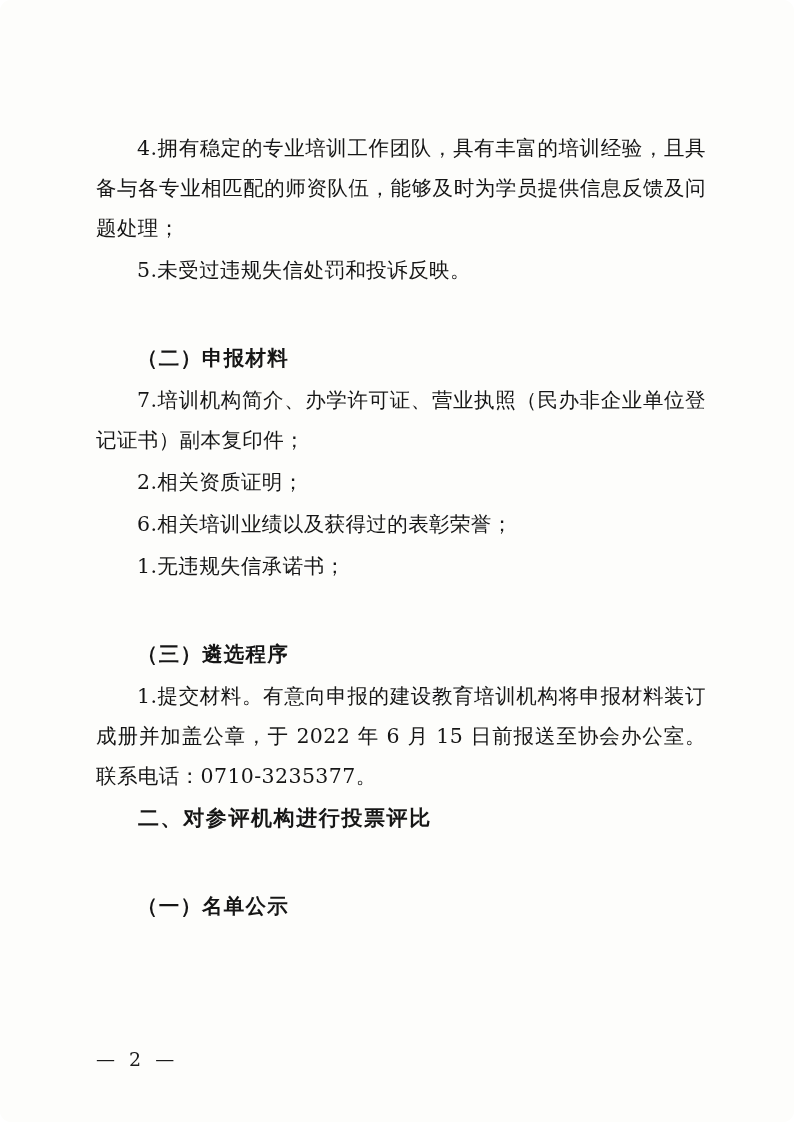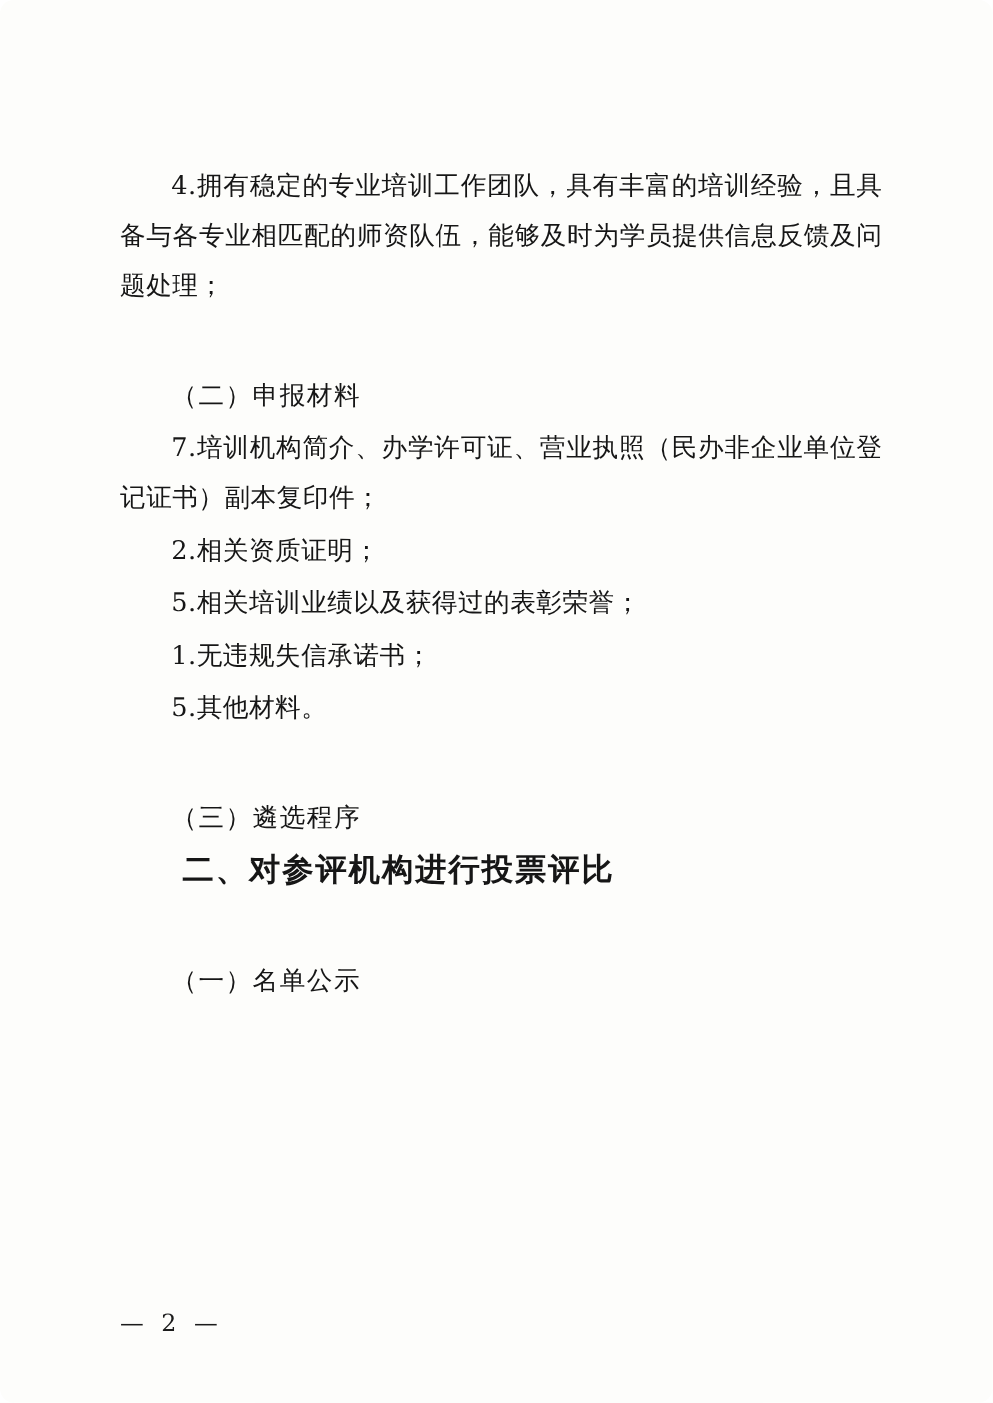--- a/index.html
+++ b/index.html
@@ -32,28 +32,28 @@
     font-size: 20.5px;
     line-height: 40px;
     letter-spacing: 0.4px;
     text-align: justify;
     text-justify: inter-ideograph;
     margin: 0 0 2px 0;
     text-indent: 2em;
     color: #161616;
   }
   .para.bold {
-    font-weight: normal;
+    font-weight: bold;
     letter-spacing: 1.2px;
     margin-top: 48px;
   }
   .para.heading {
     font-weight: bold;
     letter-spacing: 1.6px;
-    font-size: 25px;
+    font-size: 21px;
   }
   .footer {
     position: absolute;
     left: 96px;
     bottom: 52px;
     width: 610px;
     text-align: left;
     font-size: 19px;
     letter-spacing: 2px;
     color: #1b1b1b;
@@ -62,27 +62,28 @@
     display: inline-block;
     padding: 0 4px;
   }
 </style>
 </head>
 <body>
 
 <div class="page">
   <div class="content">
     <p class="para">4.拥有稳定的专业培训工作团队，具有丰富的培训经验，且具备与各专业相匹配的师资队伍，能够及时为学员提供信息反馈及问题处理；</p>
+    <p class="para">5.未受过违规失信处罚和投诉反映。</p>
     <p class="para bold">（二）申报材料</p>
     <p class="para">7.培训机构简介、办学许可证、营业执照（民办非企业单位登记证书）副本复印件；</p>
     <p class="para">2.相关资质证明；</p>
-    <p class="para">5.相关培训业绩以及获得过的表彰荣誉；</p>
+    <p class="para">6.相关培训业绩以及获得过的表彰荣誉；</p>
     <p class="para">1.无违规失信承诺书；</p>
-    <p class="para">5.其他材料。</p>
     <p class="para bold">（三）遴选程序</p>
+    <p class="para">1.提交材料。有意向申报的建设教育培训机构将申报材料装订成册并加盖公章，于 2022 年 6 月 15 日前报送至协会办公室。联系电话：0710-3235377。</p>
     <p class="para heading">二、对参评机构进行投票评比</p>
     <p class="para bold">（一）名单公示</p>
   </div>
 
   <div class="footer">
     <span>—</span>
     <span class="pagenum">2</span>
     <span>—</span>
   </div>
 </div>

